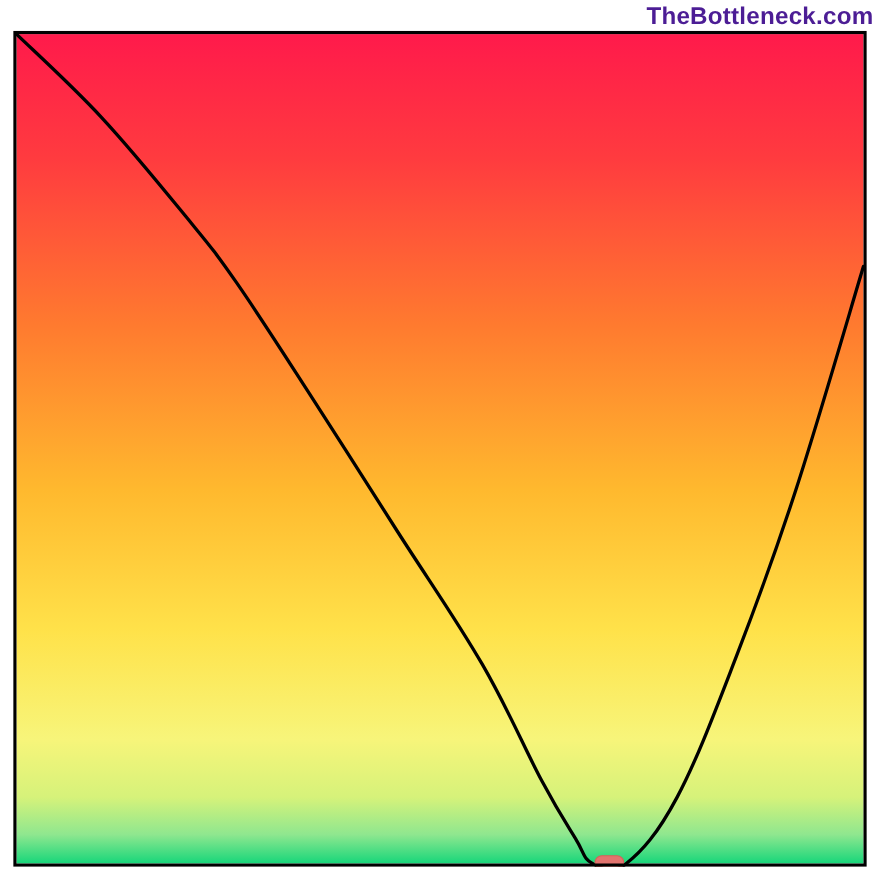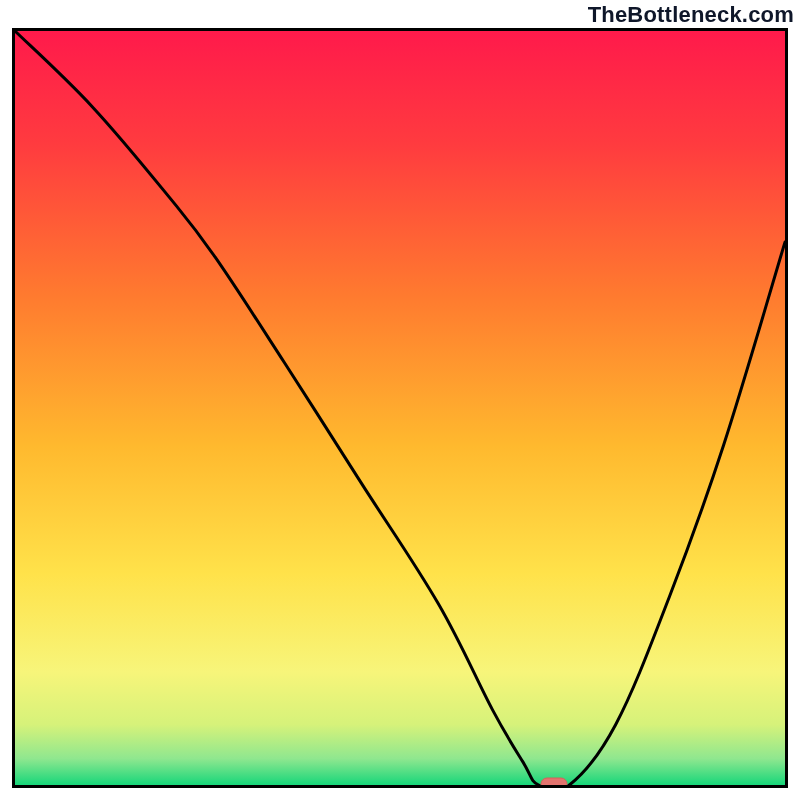--- a/index.html
+++ b/index.html
@@ -15,21 +15,21 @@
     width: 800px;
     height: 800px;
   }
   .watermark {
     position: absolute;
     top: 2px;
     right: 6px;
     font-family: Arial, Helvetica, sans-serif;
     font-size: 22px;
     font-weight: bold;
-    color: #0f172a;
+    color: #4c1d95;
     letter-spacing: 0.2px;
   }
   svg.plot {
     position: absolute;
     left: 12px;
     top: 28px;
     width: 776px;
     height: 760px;
     display: block;
   }

